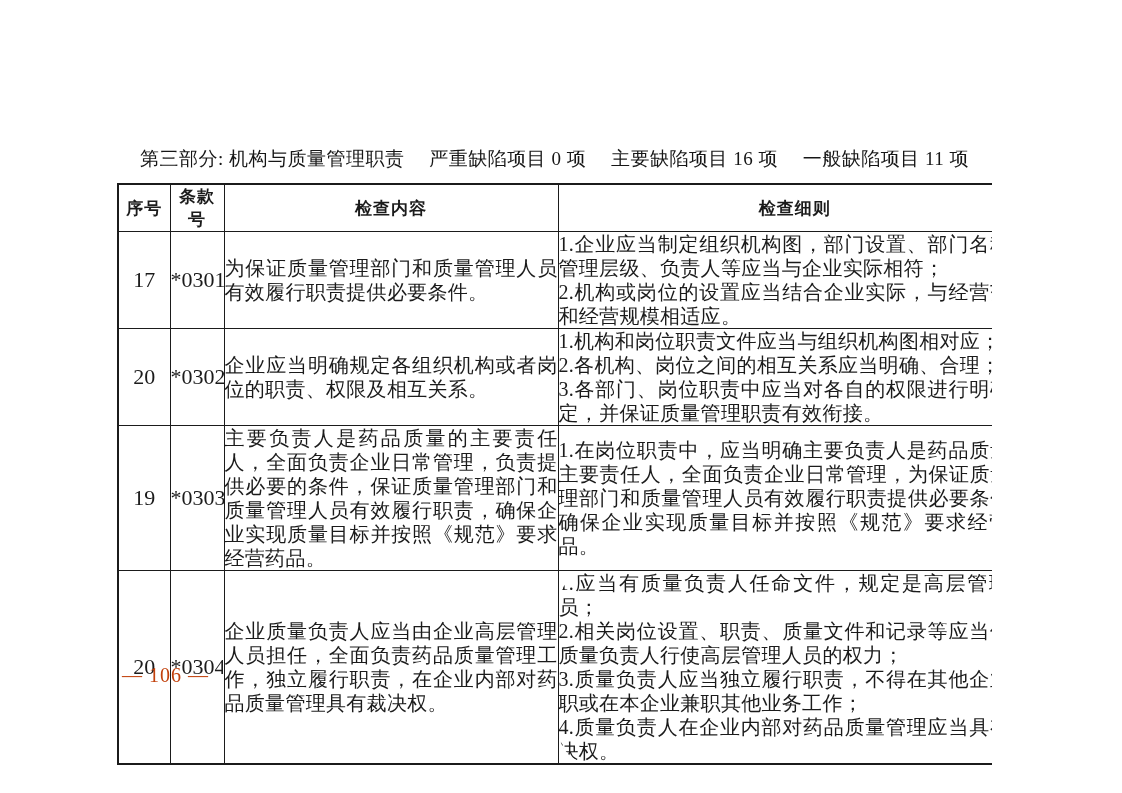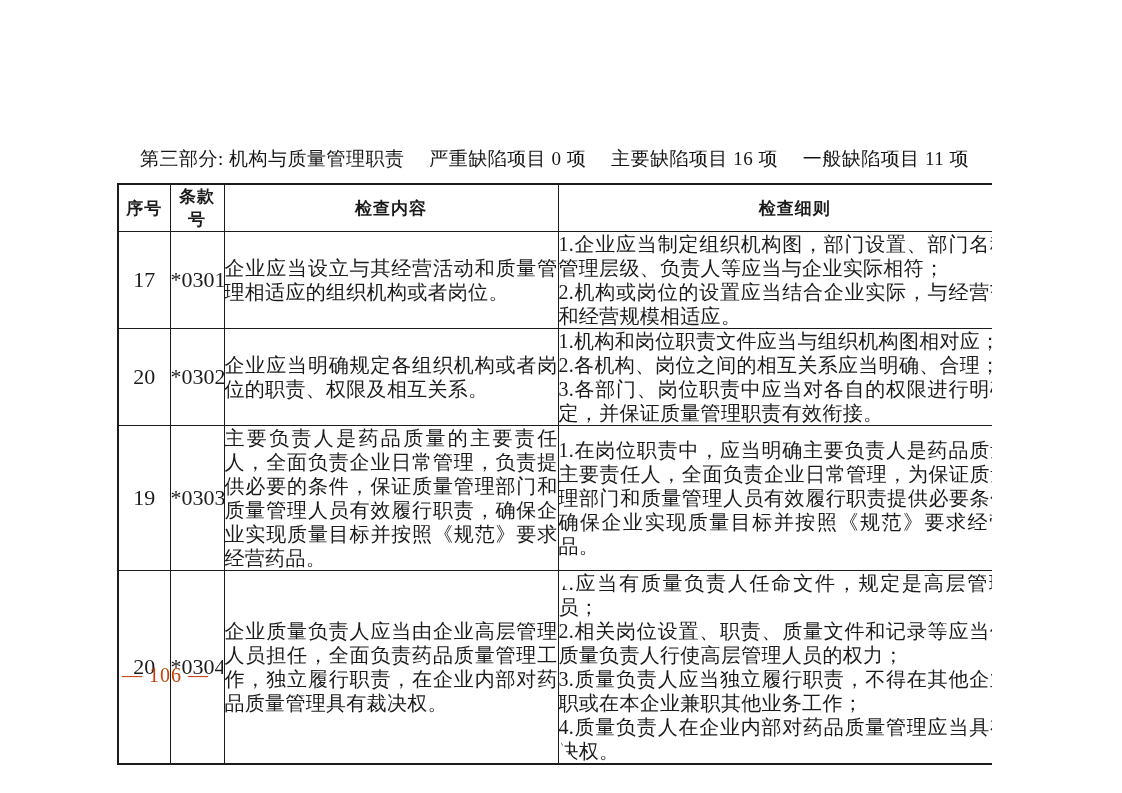--- a/index.html
+++ b/index.html
@@ -98,21 +98,21 @@
         <th>条款号</th>
         <th>检查内容</th>
         <th>检查细则</th>
       </tr>
     </thead>
     <tbody>
       <tr class="row-17">
         <td class="c-seq">17</td>
         <td class="c-clause">*0301</td>
         <td class="c-content">
-          <div class="jp">企业应当设立与其经营活动和质量管理相适应的组织机构或者岗位。</div>
+          <div class="jp">为保证质量管理部门和质量管理人员有效履行职责提供必要条件。</div>
         </td>
         <td class="c-detail">
           <div class="jp">1.企业应当制定组织机构图，部门设置、部门名称、管理层级、负责人等应当与企业实际相符；</div>
           <div class="jp">2.机构或岗位的设置应当结合企业实际，与经营范围和经营规模相适应。</div>
         </td>
       </tr>
       <tr class="row-18">
         <td class="c-seq">20</td>
         <td class="c-clause">*0302</td>
         <td class="c-content">

